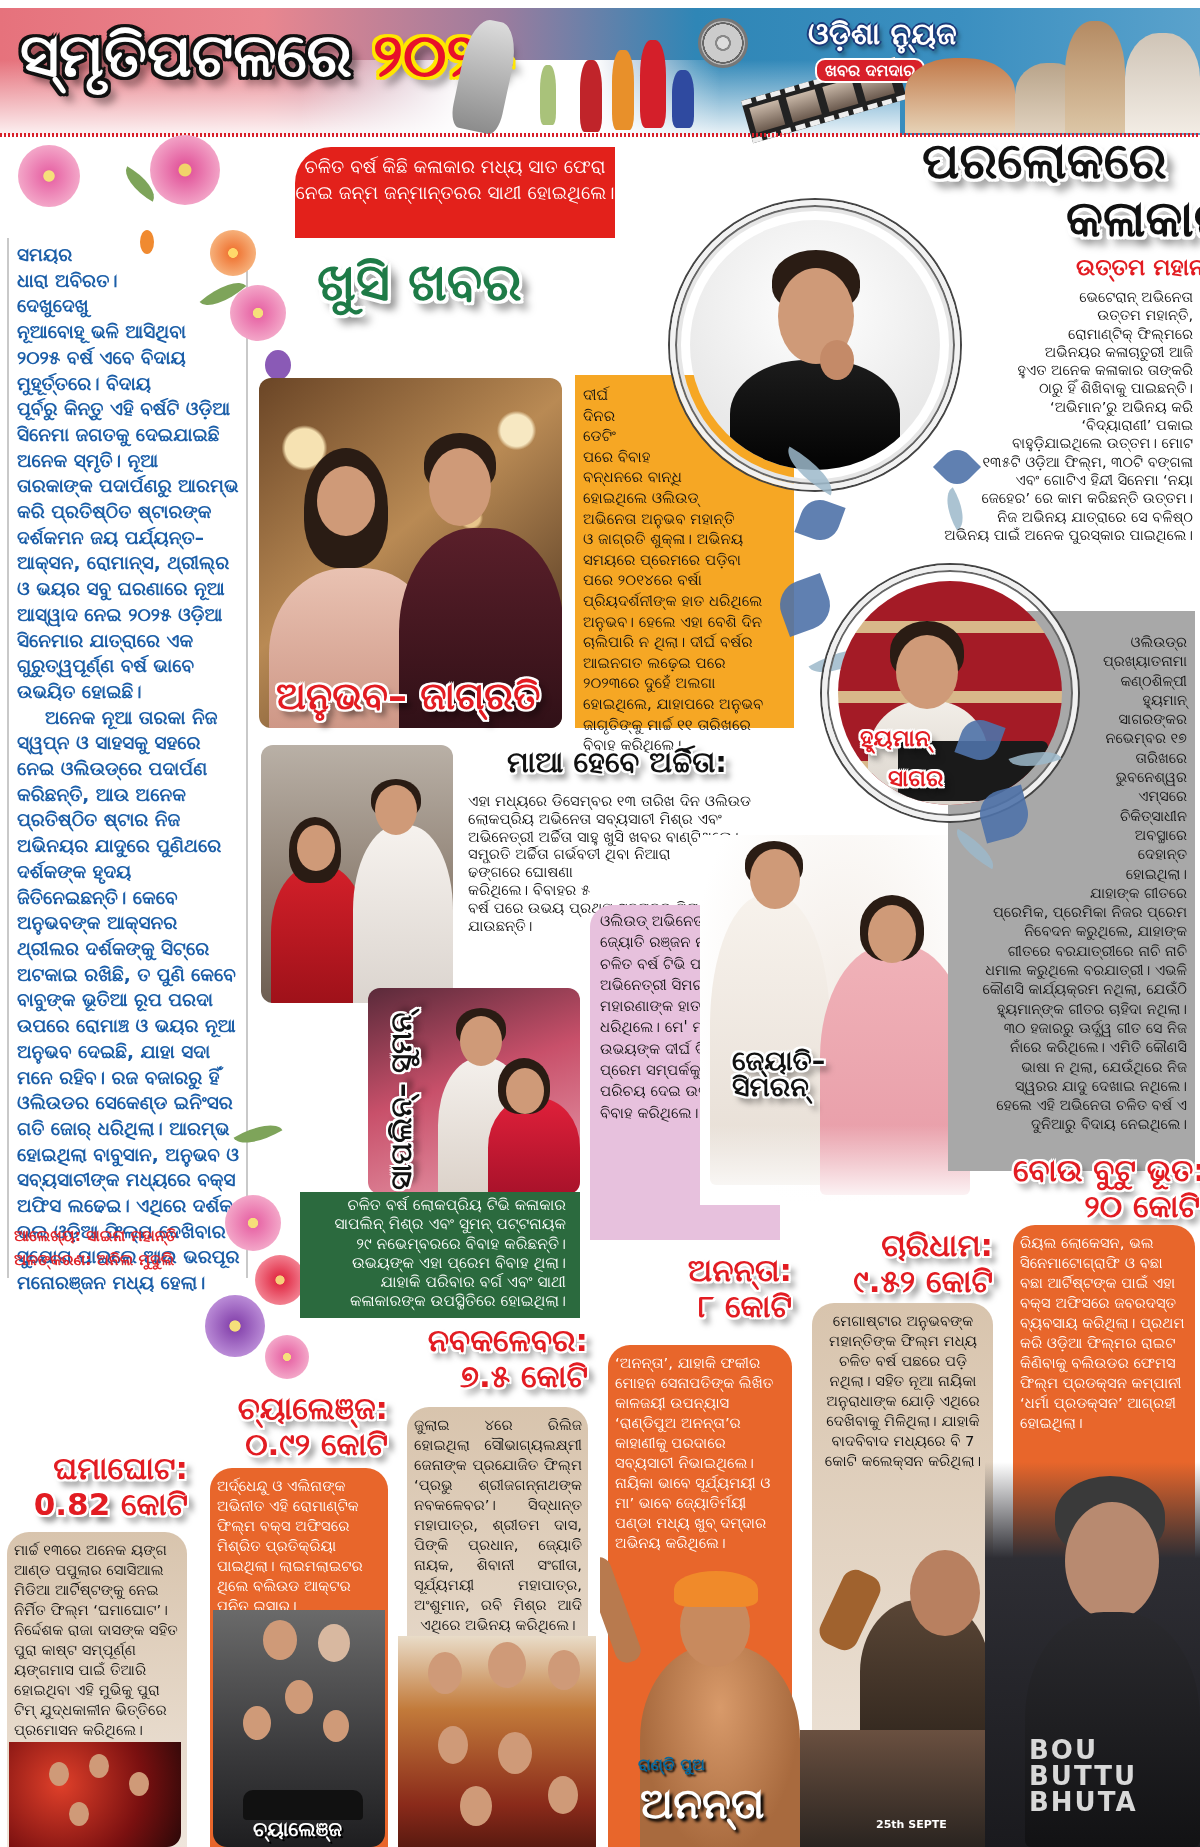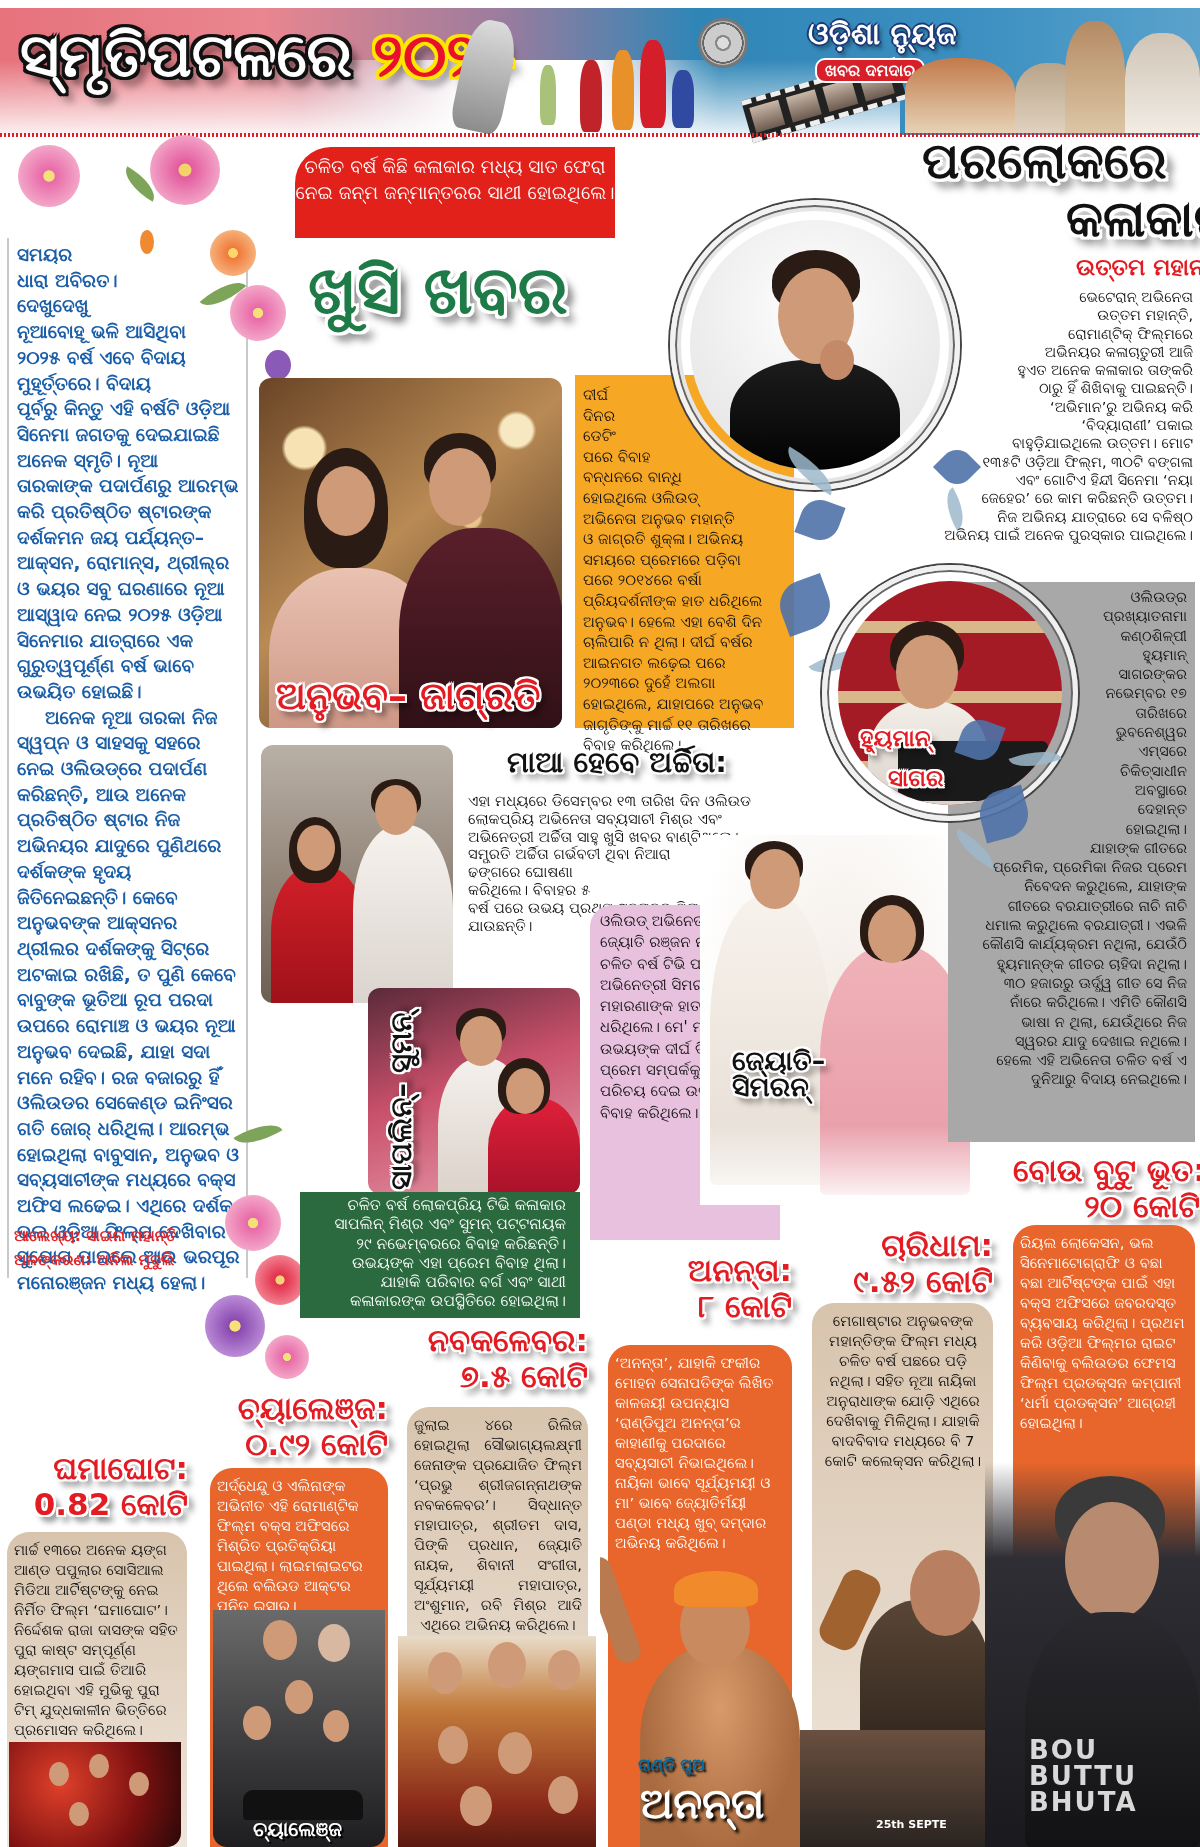--- a/index.html
+++ b/index.html
@@ -34,21 +34,21 @@
 #intro-flowers-bottom{left:195px;top:1085px;width:120px;height:320px}
 .fl{position:absolute;border-radius:50%}
 .leaf{position:absolute;border-radius:0 100% 0 100%;background:#7ea45a}
 #intro-box{left:7px;top:238px;width:241px;height:1040px;border-left:2px solid #c9c9c9;border-right:2px solid #c9c9c9;padding:4px 6px 0 8px;color:var(--intro-text);font-size:18.5px;line-height:25.7px;font-weight:bold}
 #intro-box p+p{text-indent:28px}
 #intro-gap{float:right;width:163px;height:150px;shape-outside:polygon(0 0,163px 0,163px 150px,110px 150px,110px 60px,50px 55px,50px 22px,0 20px)}
 #credits{left:14px;top:1224px;font-size:15.5px;line-height:24px;font-weight:bold;color:var(--credit-red)}
 
 
 #hn-banner{left:295px;top:147px;width:320px;height:91px;background:var(--banner-red);border-radius:36px 0 0 0;color:#fff;font-size:18.5px;line-height:26px;text-align:center;padding-top:7px}
-#hn-title{left:308px;top:252px;font-size:66px;font-weight:bold;color:var(--happy-green);white-space:nowrap}
+#hn-title{left:317px;top:252px;font-size:52px;font-weight:bold;color:var(--happy-green);white-space:nowrap}
 .photo{position:absolute;overflow:hidden;border-radius:12px}
 .head{position:absolute;border-radius:50%;background:#cf9a78}
 .hair{position:absolute;border-radius:50% 50% 40% 40%;background:#2a1c14}
 .body{position:absolute;border-radius:45% 45% 6px 6px}
 #photo-anubhav{left:259px;top:378px;width:303px;height:350px;
  background:radial-gradient(circle at 15% 20%,#f6e2b2 0 5%,transparent 6%),radial-gradient(circle at 85% 15%,#f7e8c2 0 4%,transparent 5%),radial-gradient(circle at 70% 40%,#e8c58c 0 3%,transparent 4%),linear-gradient(140deg,#6a4526,#b98a54 45%,#3b2617)}
 #label-anubhav{left:276px;top:674px;font-size:38px;font-weight:bold;color:var(--heading-red);white-space:nowrap}
 #anubhav-box{left:575px;top:375px;width:219px;height:353px;background:var(--anubhav-box);padding:10px 24px 0 8px;font-size:15px;line-height:20.6px}
 #anubhav-gap{float:right;width:129px;height:145px;shape-outside:polygon(0 0,129px 0,129px 145px,120px 140px,105px 120px,85px 100px,55px 80px,15px 60px,0 40px)}
 
@@ -70,21 +70,21 @@
 #obit-title1{left:922px;top:132px;font-size:50px;font-weight:bold;color:#111;white-space:nowrap}
 #obit-title2{left:1066px;top:190px;font-size:50px;font-weight:bold;color:#111;white-space:nowrap}
 #uttam-ring{left:670px;top:200px;width:290px;height:290px;border-radius:50%;border:5px solid #f2f2f2;box-shadow:0 0 0 2px #444,inset 0 0 0 2px #666,inset 0 0 0 6px #e6e6e6}
 #photo-uttam{left:690px;top:220px;width:250px;height:250px;border-radius:50%;background:radial-gradient(circle at 50% 35%,#fff,#e9e9e9 70%)}
 .bflower{position:absolute;border-radius:50% 0 50% 0;background:#4f72a8;opacity:.9}
 .bleaf{position:absolute;border-radius:0 100% 0 100%;background:#9cb8ca;opacity:.85}
 #uttam-head{left:1076px;top:254px;font-size:23px;font-weight:bold;color:var(--heading-red);white-space:nowrap}
 #uttam-text{left:935px;top:288px;width:258px;font-size:14.5px;line-height:18.3px;text-align:right}
 #uttam-gap{float:left;width:100px;height:230px;shape-outside:polygon(0 0,100px 0,18px 230px,0 230px)}
 
-#grey-box{left:948px;top:582px;width:247px;height:560px;background:var(--obit-grey);padding:6px 8px 0 30px;font-size:14.5px;line-height:19.3px;text-align:right}
+#grey-box{left:948px;top:611px;width:247px;height:560px;background:var(--obit-grey);padding:22px 8px 0 30px;font-size:14.5px;line-height:19.3px;text-align:right}
 #grey-gap{float:left;width:110px;height:258px}
 #human-ring{left:822px;top:565px;width:256px;height:256px;border-radius:50%;border:5px solid #f0f0f0;box-shadow:0 0 0 2px #444,inset 0 0 0 2px #666}
 #photo-human{left:838px;top:581px;width:224px;height:224px;border-radius:50%;background:repeating-linear-gradient(180deg,#a41b26 0 40px,#d8b88a 40px 52px,#a41b26 52px 70px)}
 #label-human{left:860px;top:718px;font-size:23px;font-weight:bold;color:var(--heading-red);line-height:40px;white-space:nowrap}
 
 
 .bo-head{position:absolute;font-size:31px;font-weight:bold;color:var(--heading-red);text-align:right;line-height:36px;white-space:nowrap}
 .bo-box{position:absolute;border-radius:22px 22px 0 0;font-size:14.8px;line-height:20px;padding:8px 6px 0 7px;overflow:hidden}
 .beige{background:linear-gradient(180deg,var(--office-beige),#efe6dc);color:#111}
 .orange{background:var(--office-orange);color:#fff}

